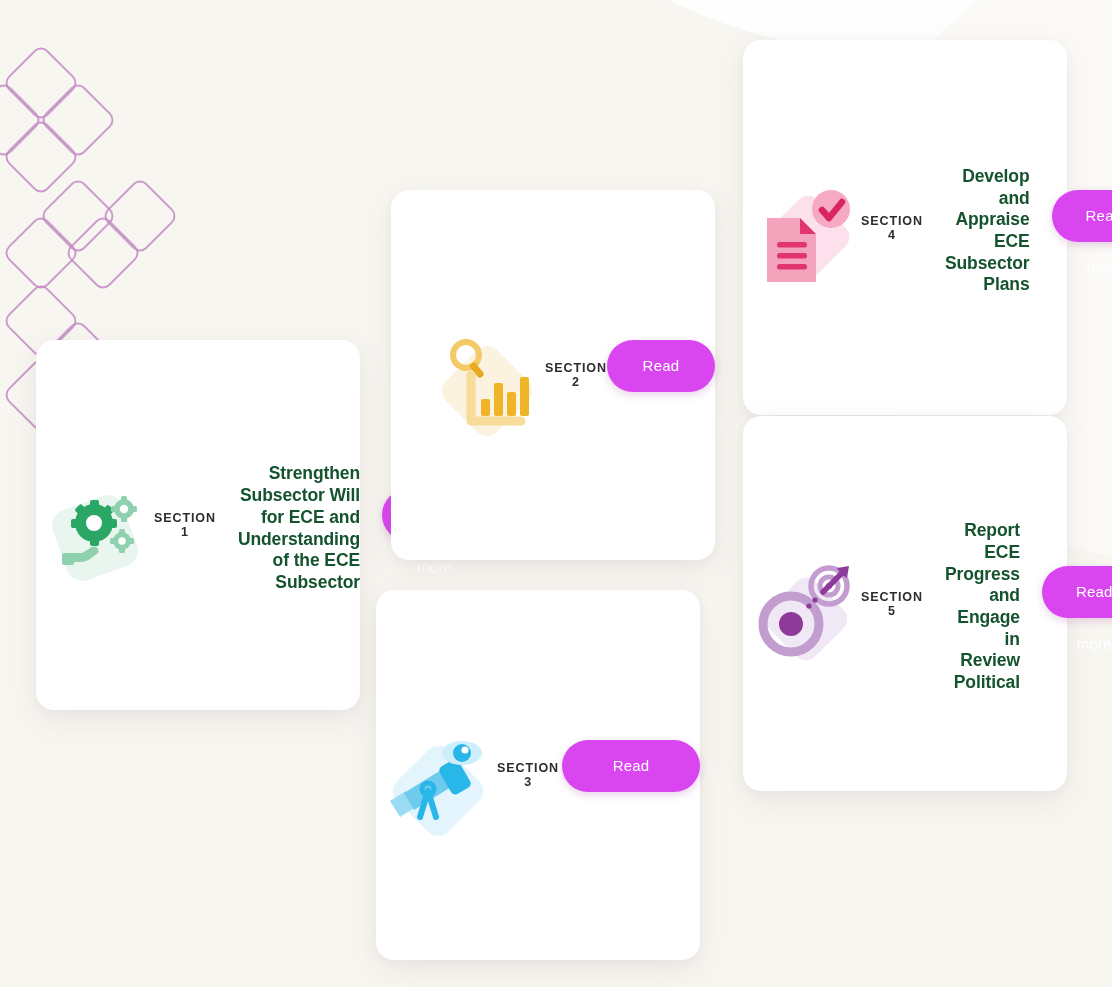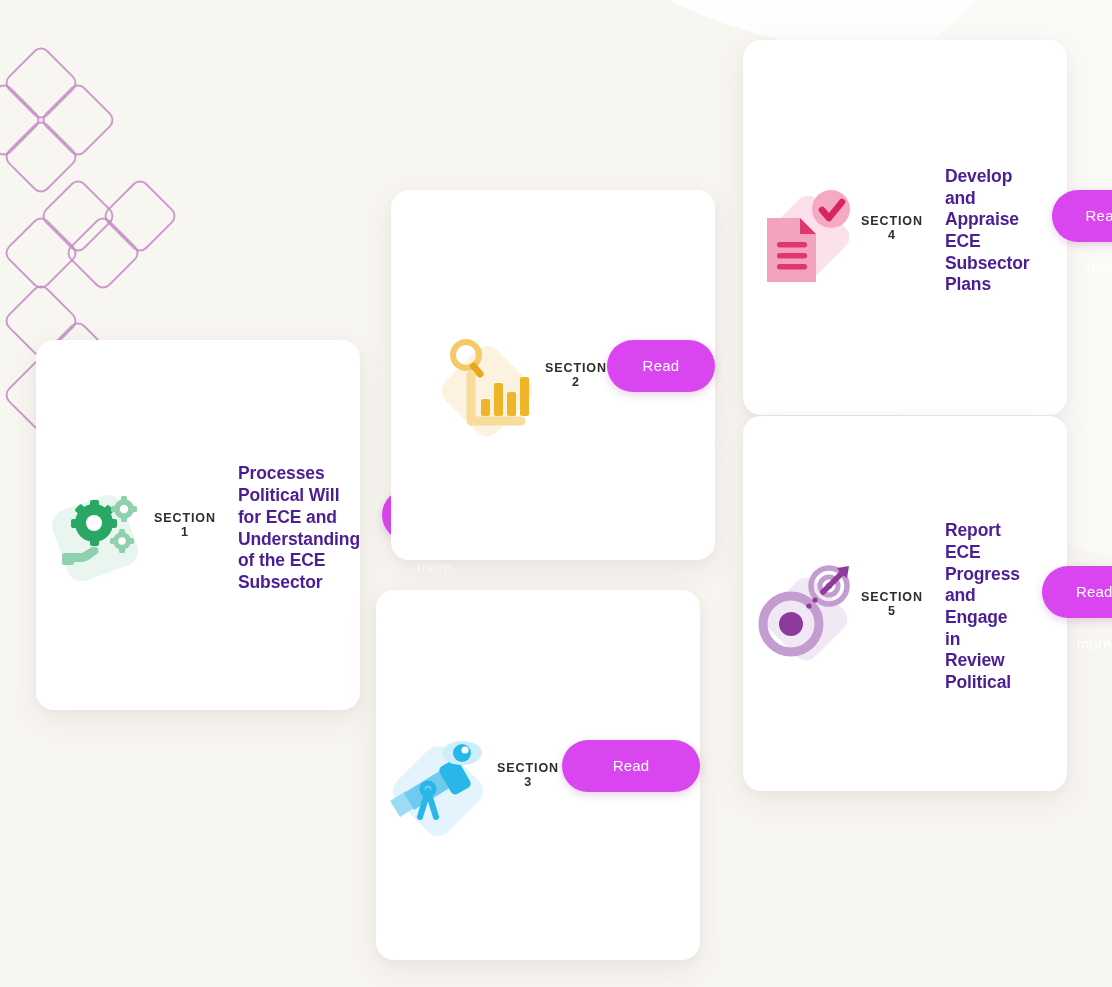--- a/index.html
+++ b/index.html
@@ -86,22 +86,22 @@
     letter-spacing: 0.9px;
     color: #2c2c2c;
     text-transform: uppercase;
     text-align: center;
   }
   .card-title {
     margin-top: 7px;
     font-size: 17.5px;
     font-weight: bold;
     line-height: 1.24;
-    color: #4c1d95;
-    text-align: left;
+    color: #14532d;
+    text-align: right;
     padding: 0 22px;
     letter-spacing: -0.1px;
   }
   .card-spacer { flex: 1 1 auto; }
   .read-more {
     border: none;
     outline: none;
     cursor: pointer;
     background: #d946ef;
     color: #ffffff;
@@ -184,21 +184,21 @@
         <circle cx="86" cy="62" r="9"></circle>
         <rect x="83" y="50" width="6" height="6" rx="1.5"></rect>
         <rect x="83" y="68" width="6" height="6" rx="1.5"></rect>
         <rect x="74" y="59" width="6" height="6" rx="1.5"></rect>
         <rect x="92" y="59" width="6" height="6" rx="1.5"></rect>
       </g>
       <circle cx="86" cy="62" r="3.8" fill="#ffffff"></circle>
     </svg>
   </div>
   <div class="card-section-label">SECTION 1</div>
-  <div class="card-title">Processes Political Will for ECE and Understanding of the ECE Subsector</div>
+  <div class="card-title">Strengthen Subsector Will for ECE and Understanding of the ECE Subsector</div>
   <div class="card-spacer"></div>
   <button class="read-more">Read more</button>
 </div>
 
 <div class="card" id="card-2">
   <div class="card-icon">
     <svg width="118" height="118" viewBox="0 0 118 118">
       <rect x="24" y="26" width="72" height="72" rx="14" fill="#fbf3df" transform="rotate(-45 60 62)"></rect>
       <circle cx="39" cy="26" r="13" fill="none" stroke="#f3ca66" stroke-width="6"></circle>
       <rect x="46" y="33" width="7" height="17" rx="3" fill="#e8a820" transform="rotate(-40 49 41)"></rect>

